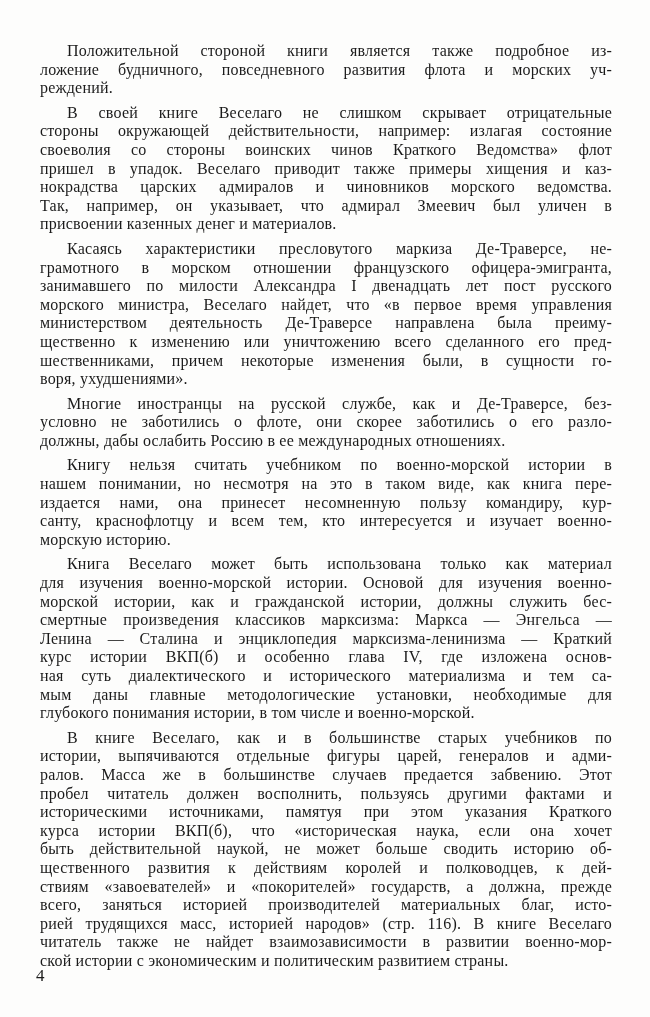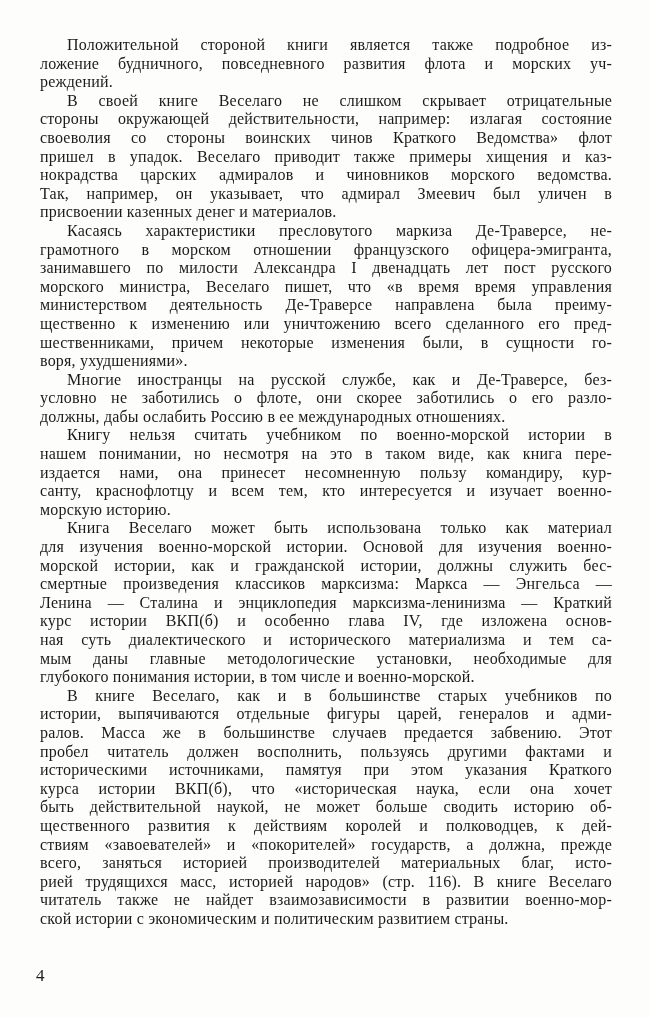--- a/index.html
+++ b/index.html
@@ -34,20 +34,21 @@
     text-align: justify;
     text-align-last: justify;
     white-space: normal;
     overflow: hidden;
   }
   .text-line.last {
     text-align-last: left;
   }
   .text-line.first {
     text-indent: 27px;
+    margin-top: 6px;
   }
   .page-number {
     position: absolute;
     left: 36px;
     top: 966px;
     font-size: 17px;
     line-height: 20px;
   }
 </style>
 </head>
@@ -66,21 +67,21 @@
         <div class="text-line">своеволия со стороны воинских чинов Краткого Ведомства» флот</div>
         <div class="text-line">пришел в упадок. Веселаго приводит также примеры хищения и каз-</div>
         <div class="text-line">нокрадства царских адмиралов и чиновников морского ведомства.</div>
         <div class="text-line">Так, например, он указывает, что адмирал Змеевич был уличен в</div>
         <div class="text-line last">присвоении казенных денег и материалов.</div>
       </div>
       <div class="paragraph">
         <div class="text-line first">Касаясь характеристики пресловутого маркиза Де-Траверсе, не-</div>
         <div class="text-line">грамотного в морском отношении французского офицера-эмигранта,</div>
         <div class="text-line">занимавшего по милости Александра I двенадцать лет пост русского</div>
-        <div class="text-line">морского министра, Веселаго пишет, что «в время время управления</div>
+        <div class="text-line">морского министра, Веселаго найдет, что «в первое время управления</div>
         <div class="text-line">министерством деятельность Де-Траверсе направлена была преиму-</div>
         <div class="text-line">щественно к изменению или уничтожению всего сделанного его пред-</div>
         <div class="text-line">шественниками, причем некоторые изменения были, в сущности го-</div>
         <div class="text-line last">воря, ухудшениями».</div>
       </div>
       <div class="paragraph">
         <div class="text-line first">Многие иностранцы на русской службе, как и Де-Траверсе, без-</div>
         <div class="text-line">условно не заботились о флоте, они скорее заботились о его разло-</div>
         <div class="text-line last">должны, дабы ослабить Россию в ее международных отношениях.</div>
       </div>

